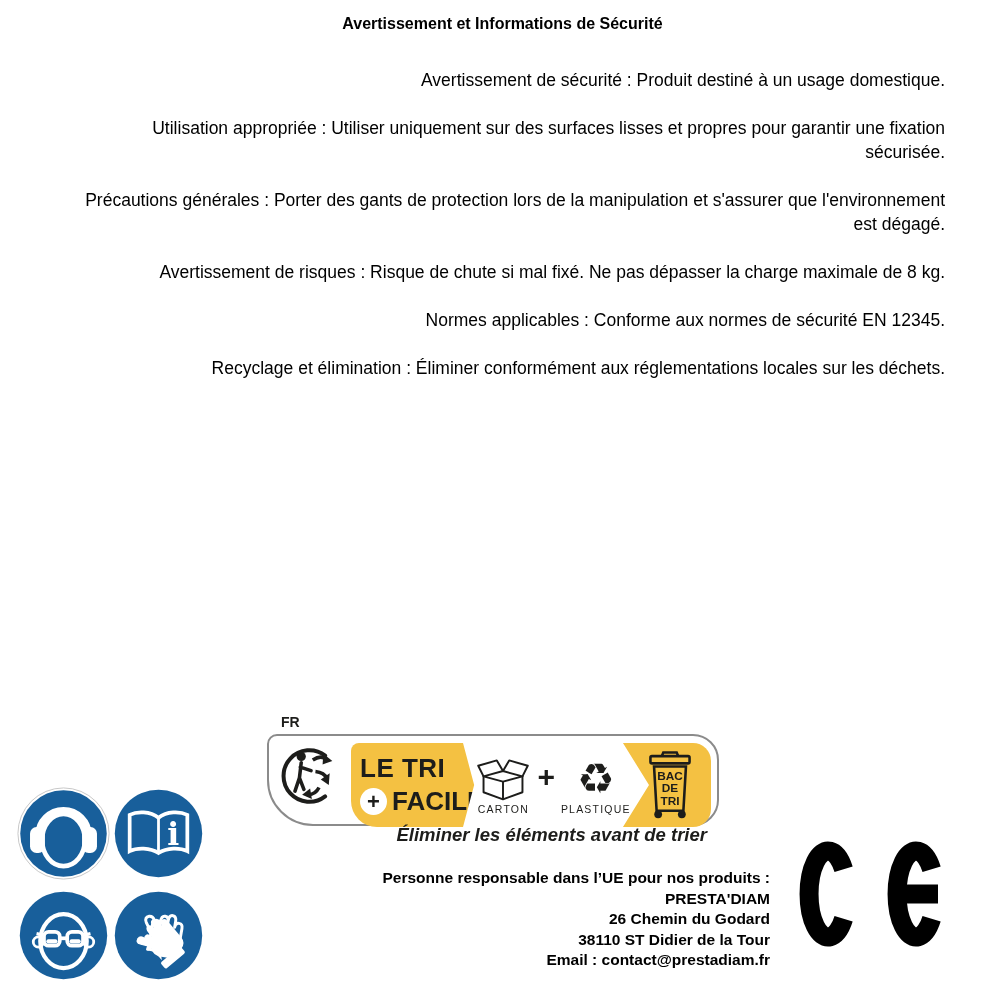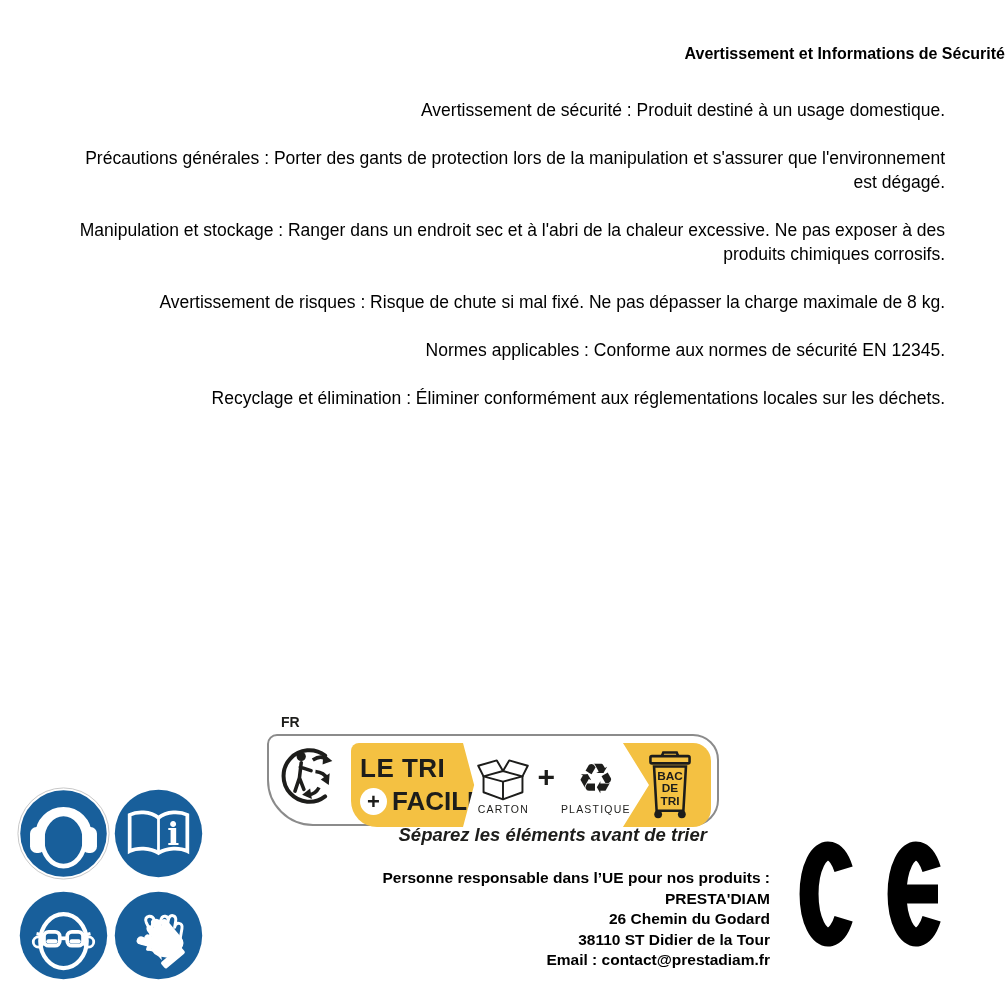--- a/index.html
+++ b/index.html
@@ -1,19 +1,19 @@
 <!DOCTYPE html>
 <html><head>
 <meta charset="utf-8">
 <style>
   html,body{margin:0;padding:0;background:#fff;}
   body{font-family:"Liberation Sans",sans-serif;color:#000;}
   .page{position:relative;width:1005px;height:1005px;background:#fff;overflow:hidden;}
 
-  .title{margin:0;padding-top:45px;text-align:right;font-size:16px;font-weight:bold;}
+  .title{margin:0;padding-top:15px;text-align:center;font-size:16px;font-weight:bold;}
   .content{margin:35px 60px 0 72px;font-size:17.5px;line-height:24px;}
   .content p{margin:0 0 24px 0;text-align:right;}
 
   
   .fr-code{position:absolute;left:269px;top:714px;font-size:14px;font-weight:bold;color:#1d1d1b;padding-left:12px;}
   .tri-label{position:absolute;left:267px;top:734px;width:452px;height:92px;background:#fff;
              border:2px solid #8b8b8b;border-radius:10px 26px 26px 46px;box-sizing:border-box;}
   .triman{position:absolute;left:10px;top:8px;}
   .band{position:absolute;left:82px;top:7px;width:360px;height:84px;background:#F4C142;
         border-radius:8px 18px 18px 26px;}
@@ -46,22 +46,22 @@
 </style>
 </head>
 <body>
 
 <div class="page">
 
   <h1 class="title">Avertissement et Informations de Sécurité</h1>
 
   <div class="content">
     <p>Avertissement de sécurité : Produit destiné à un usage domestique.</p>
+    <p>Utilisation appropriée : Utiliser uniquement sur des surfaces lisses et propres pour garantir une fixation sécurisée.</p>
     <p>Précautions générales : Porter des gants de protection lors de la manipulation et s'assurer que l'environnement est dégagé.</p>
-    <p>Manipulation et stockage : Ranger dans un endroit sec et à l'abri de la chaleur excessive. Ne pas exposer à des produits chimiques corrosifs.</p>
     <p>Avertissement de risques : Risque de chute si mal fixé. Ne pas dépasser la charge maximale de 8 kg.</p>
     <p>Normes applicables : Conforme aux normes de sécurité EN 12345.</p>
     <p>Recyclage et élimination : Éliminer conformément aux réglementations locales sur les déchets.</p>
   </div>
 
   <div class="fr-code">FR</div>
 
   <div class="tri-label">
 
     <svg class="triman" width="64" height="64" viewBox="0 0 72 72">
@@ -113,21 +113,21 @@
         <rect x="3" y="5" width="38" height="7" rx="1.5" fill="none" stroke="#1d1d1b" stroke-width="2.5"></rect>
         <path d="M6.5 15 H37.5 L35 58 H9 Z" fill="none" stroke="#1d1d1b" stroke-width="2.5"></path>
         <circle cx="10.5" cy="61.5" r="3.8" fill="#1d1d1b"></circle>
         <circle cx="33.5" cy="61.5" r="3.8" fill="#1d1d1b"></circle>
         <text x="22" y="28" text-anchor="middle" font-family="Liberation Sans, sans-serif" font-size="11.5" font-weight="bold" fill="#1d1d1b">BAC</text>
         <text x="22" y="40" text-anchor="middle" font-family="Liberation Sans, sans-serif" font-size="11.5" font-weight="bold" fill="#1d1d1b">DE</text>
         <text x="22" y="52" text-anchor="middle" font-family="Liberation Sans, sans-serif" font-size="11.5" font-weight="bold" fill="#1d1d1b">TRI</text>
       </svg>
     </div>
 
-    <div class="separez">Séparez les éléments avant de trier</div>
+    <div class="separez">Éliminer les éléments avant de trier</div>
   </div>
 
   <div class="address">
     <div>Personne responsable dans l’UE pour nos produits :</div>
     <div>PRESTA'DIAM</div>
     <div>26 Chemin du Godard</div>
     <div>38110 ST Didier de la Tour</div>
     <div>Email : contact@prestadiam.fr</div>
   </div>
 

